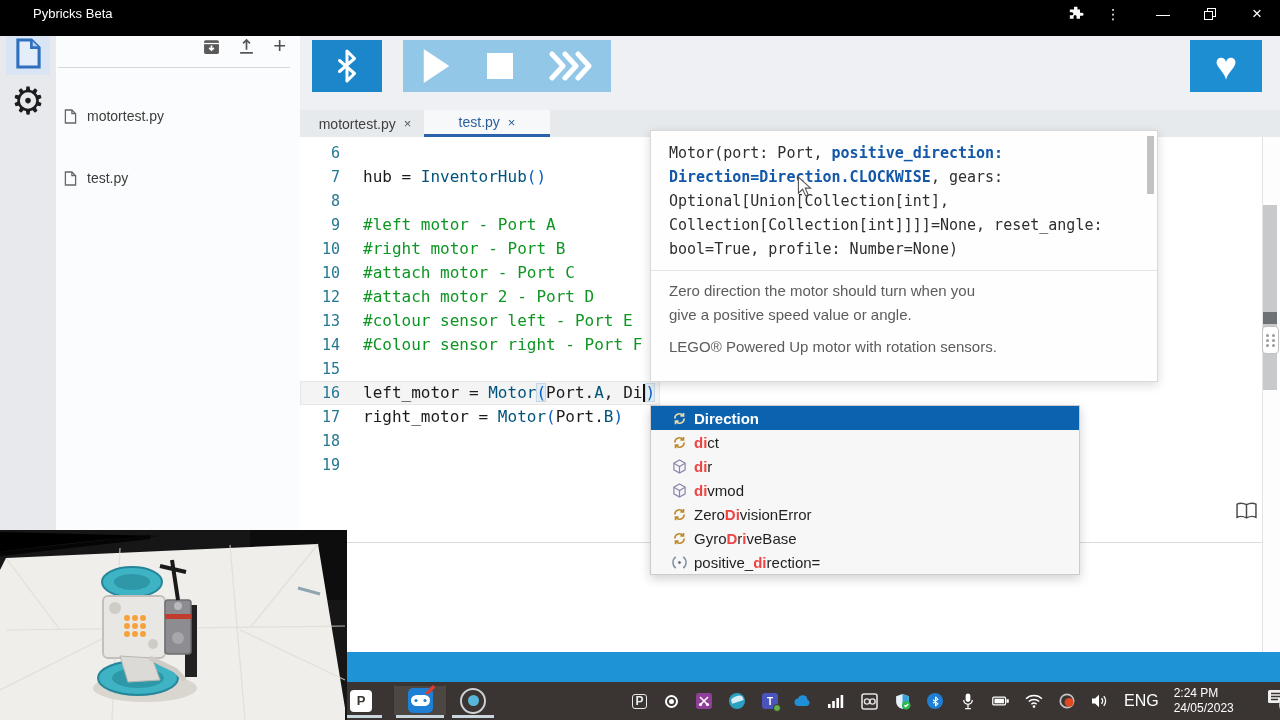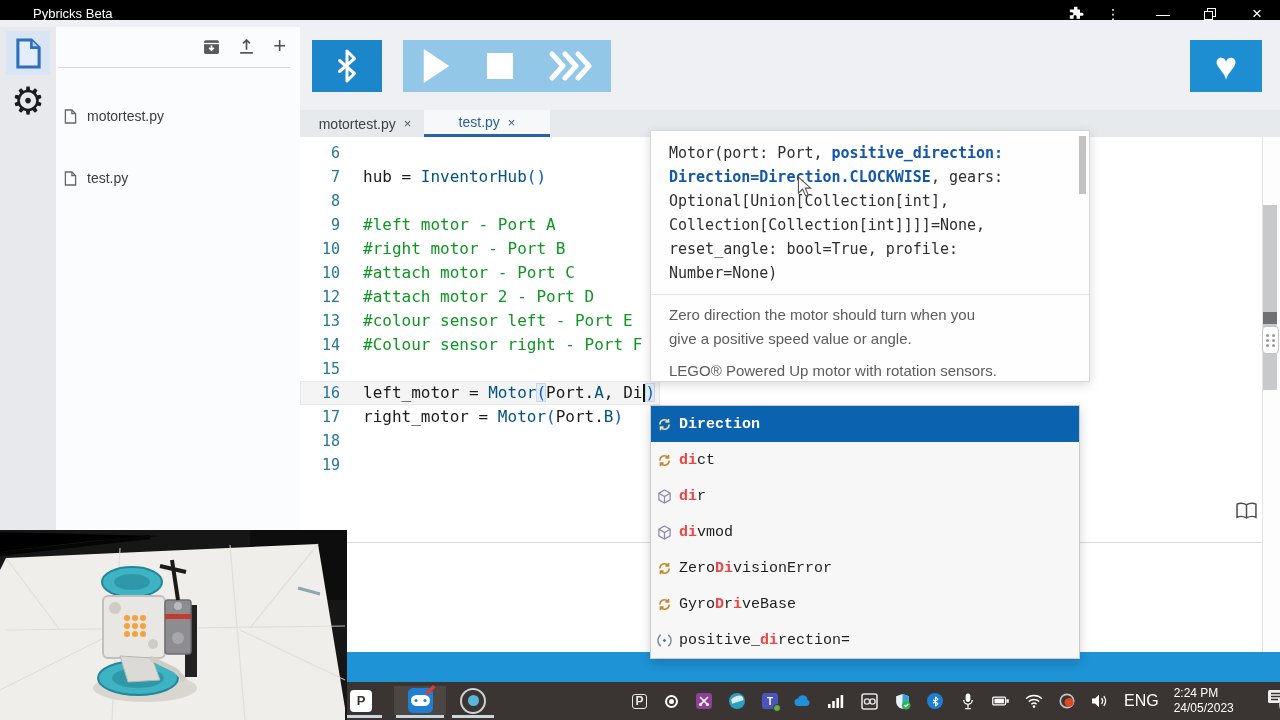--- a/index.html
+++ b/index.html
@@ -1,21 +1,21 @@
 <!DOCTYPE html>
 <html><head>
 <meta charset="utf-8">
 <style>
   * { margin:0; padding:0; box-sizing:border-box; }
   html,body { width:1280px; height:720px; overflow:hidden; background:#eef0f3;
               font-family:"Liberation Sans", sans-serif; }
   svg { display:block; }
 
   
-  #titlebar { position:absolute; left:0; top:0; width:1280px; height:20px; background:#000; z-index:30; }
+  #titlebar { position:absolute; left:0; top:0; width:1280px; height:36px; background:#000; z-index:30; }
   #titlebar .title { position:absolute; left:33px; top:6px; color:#fff; font-size:13px; }
   .tb-btn { position:absolute; top:0; height:27px; width:34px; display:flex; align-items:center; justify-content:center; color:#fff; font-size:14px; }
 
   
   #rail { position:absolute; left:0; top:27px; width:56px; height:625px; background:#e7e9ec; z-index:5; }
   .rail-btn { position:absolute; left:6px; width:44px; height:44px; display:flex; align-items:center; justify-content:center; }
   .rail-btn.active { background:#d9e4f4; }
   .gear { font-size:38px; color:#1c1c1e; line-height:1; }
 
   
@@ -58,30 +58,30 @@
   
   #right-strip { position:absolute; left:1262px; top:137px; width:18px; height:515px; background:#fdfdfd; border-left:1px solid #e3e4e6; z-index:5; }
   #scroll-thumb { position:absolute; left:1263px; top:205px; width:14px; height:185px; background:#c7c9cb; z-index:6; }
   #scroll-dark { position:absolute; left:1263px; top:312px; width:14px; height:12px; background:#6f7274; z-index:7; }
   #drag-handle { position:absolute; left:1262px; top:326px; width:17px; height:28px; background:#fff; border:1px solid #c2c2c2; border-radius:4px; z-index:8;
                  display:grid; grid-template-columns:repeat(2,4px); gap:2px; place-content:center; }
   #drag-handle i { width:3px; height:3px; background:#9a9a9a; border-radius:50%; }
   #book-btn { position:absolute; left:1236px; top:502px; z-index:6; }
 
   
-  #tooltip { position:absolute; left:650px; top:130px; width:440px; height:252px; background:#fefefe; border:1px solid #d8d8d8; box-shadow:0 3px 10px rgba(0,0,0,.15); z-index:12; overflow:hidden; padding:10px 18px 0 18px; }
+  #tooltip { position:absolute; left:650px; top:130px; width:508px; height:252px; background:#fefefe; border:1px solid #d8d8d8; box-shadow:0 3px 10px rgba(0,0,0,.15); z-index:12; overflow:hidden; padding:10px 18px 0 18px; }
   #sig { font-family:"DejaVu Sans Mono", monospace; font-size:15px; line-height:24px; color:#2e2e2e; word-break:break-word; white-space:pre-wrap; }
   #sig .sig-b { color:#1257a8; font-weight:bold; }
   #tt-div { height:1px; background:#e4e4e4; margin:9px -18px 8px -18px; }
   .tt-p { font-size:15px; line-height:24px; color:#5c5c5c; white-space:pre-line; margin-bottom:8px; }
   #tt-scroll { position:absolute; right:3px; top:5px; width:7px; height:58px; background:#c2c2c2; }
 
   
   #ac { position:absolute; left:650px; top:405px; width:430px; background:#f7f7f7; border:1px solid #cccccc; box-shadow:0 4px 10px rgba(0,0,0,.18); z-index:13; }
-  .ac-row { height:36px; display:flex; align-items:center; gap:6px; padding-left:5px; font-family:Liberation Mono, monospace; font-size:15px; color:#1f1f1f; }
+  .ac-row { height:24px; display:flex; align-items:center; gap:6px; padding-left:20px; font-family:Liberation Sans, sans-serif; font-size:15px; color:#1f1f1f; }
   .ac-row .m { color:#ef4444; font-weight:bold; }
   .ac-row.sel { background:#0b63b0; color:#fff; font-weight:bold; }
   .ac-icon { width:17px; height:17px; display:flex; align-items:center; justify-content:center; flex:none; }
 
   
   #bluebar { position:absolute; left:0; top:652px; width:1280px; height:30px; background:#1e93d6; z-index:10; }
   #taskbar { position:absolute; left:0; top:682px; width:1280px; height:38px; background:#3a3532; z-index:11; }
   .tb-underline { position:absolute; top:33px; height:3px; background:#c9d6de; }
   .task-icon { position:absolute; top:4px; width:42px; height:29px; display:flex; align-items:center; justify-content:center; }
   .task-icon.active { background:#4c4743; }

